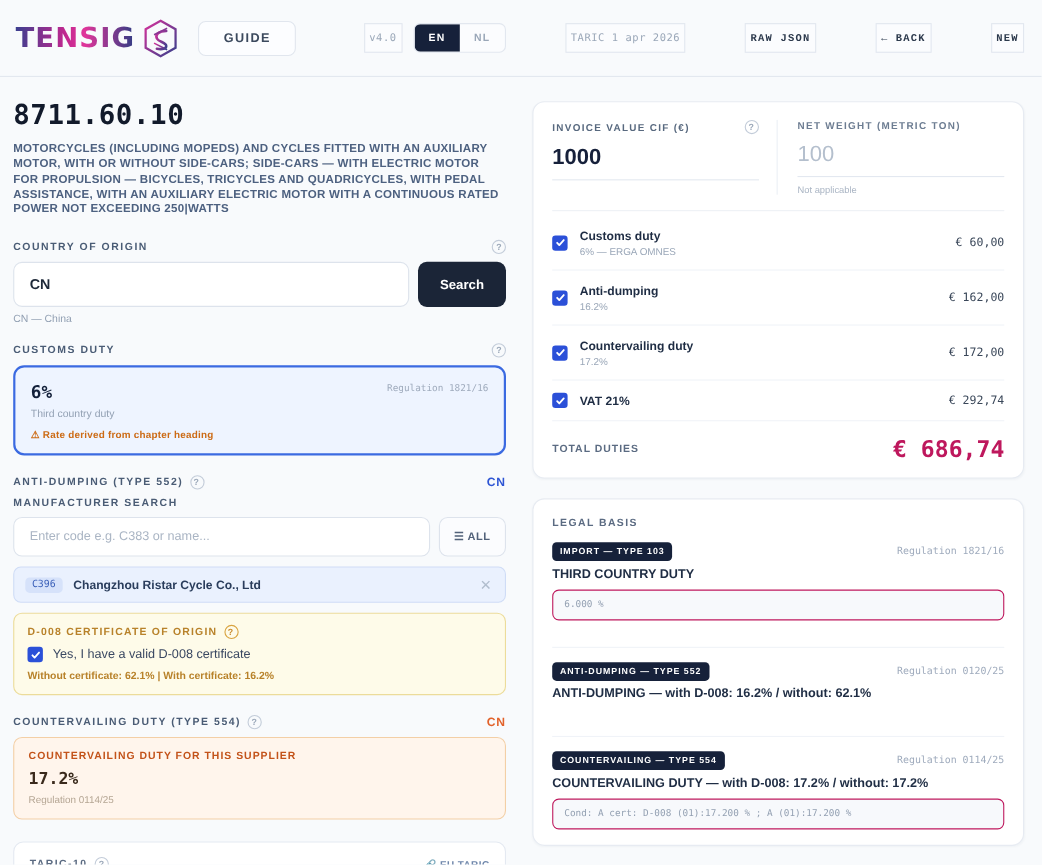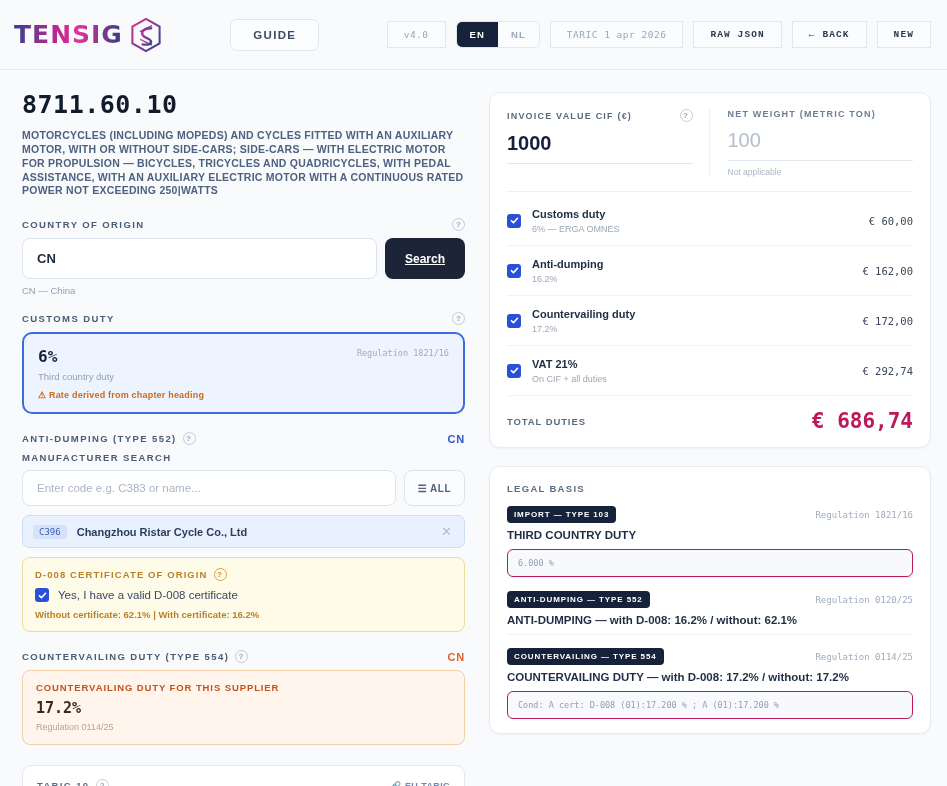--- a/index.html
+++ b/index.html
@@ -50,27 +50,28 @@
   .header-right {
     display: flex;
     align-items: center;
     gap: 10px;
     margin-left: auto;
   }
   .hbtn {
     border: 1px solid #e2e7ef;
     background: #fbfcfe;
     border-radius: 0;
-    padding: 7px 16px;
+    padding: 7px 4px;
     font-size: 9.5px;
     font-weight: 700;
     letter-spacing: 1.1px;
     color: #5a6b82;
     cursor: pointer;
     white-space: nowrap;
+    margin-left: 44px;
   }
   .hbtn.mono { font-family: "DejaVu Sans Mono", monospace; letter-spacing: .5px; color: #9aa7b8; font-weight: 400; }
   .hbtn.strong { color: #2d3a4d; font-family: Liberation Mono, monospace; }
   .lang-group {
     display: flex;
     border: 1px solid #e2e7ef;
     border-radius: 6px;
     overflow: hidden;
     background: #fbfcfe;
   }
@@ -78,21 +79,21 @@
     padding: 7px 13px;
     font-size: 9.5px;
     font-weight: 700;
     letter-spacing: 1.1px;
     color: #9aa7b8;
     cursor: pointer;
   }
   .lang.active { background: #16213a; color: #fff; }
 
   
-  .body-wrap { display: flex; padding: 0; height: 716px; margin-left: 10px; }
+  .body-wrap { display: flex; padding: 0; height: 716px; }
   .left { width: 472px; padding: 20px 12px 0 12px; }
   .right { width: 475px; padding: 22px 16px 0 12px; }
 
   
   .code-title {
     font-family: "DejaVu Sans Mono", monospace;
     font-size: 25px;
     font-weight: 700;
     color: #121a2b;
     letter-spacing: .5px;
@@ -154,21 +155,20 @@
   .search-btn {
     background: #1b2537;
     color: #fff;
     border: none;
     border-radius: 8px;
     padding: 0 20px;
     font-size: 12px;
     font-weight: 700;
     cursor: pointer;
     font-family: "Liberation Sans", sans-serif;
-    text-decoration: underline;
   }
   .hint { font-size: 9.5px; color: #92a0b3; margin-top: 6px; margin-bottom: 16px; }
 
   .duty-card {
     border: 2px solid #3b6ae1;
     background: #eef4ff;
     border-radius: 10px;
     padding: 13px 14px 12px 14px;
     position: relative;
     margin-bottom: 18px;
@@ -320,21 +320,21 @@
   .dl-amt { font-family: "DejaVu Sans Mono", monospace; font-size: 10.5px; color: #3a4759; }
 
   .total-row {
     display: flex; align-items: center; justify-content: space-between;
     padding-top: 13px;
   }
   .total-label { font-size: 9.5px; font-weight: 700; letter-spacing: .9px; color: #5b6b82; }
   .total-amt { font-family: "DejaVu Sans Mono", monospace; font-size: 21px; font-weight: 700; color: #be185d; }
 
   .legal-title { font-size: 9.5px; font-weight: 700; letter-spacing: 1.3px; color: #5b6b82; margin-bottom: 12px; }
-  .legal-item { padding-bottom: 0; border-bottom: 1px solid #f0f3f8; margin-bottom: 13px; }
+  .legal-item { padding-bottom: 24px; border-bottom: 1px solid #f0f3f8; margin-bottom: 13px; }
   .legal-item:last-child { border-bottom: none; margin-bottom: 0; padding-bottom: 0; }
   .legal-head { display: flex; align-items: center; justify-content: space-between; margin-bottom: 6px; }
   .badge {
     background: #16213a; color: #fff;
     font-size: 8px; font-weight: 700; letter-spacing: .9px;
     padding: 4px 7px; border-radius: 4px;
   }
   .legal-reg { font-size: 9px; color: #9fabbd; font-family: "DejaVu Sans Mono", monospace; }
   .legal-desc { font-size: 11.5px; font-weight: 700; color: #1f2d44; margin-bottom: 8px; }
   .legal-code {
@@ -539,21 +539,20 @@
             <span class="dl-amt">€ 172,00</span>
           </div>
           <div class="duty-line">
             <span class="cb">
               <svg viewBox="0 0 12 12">
                   <path d="M2 6.3 L4.6 9 L10 3" fill="none" stroke="#fff" stroke-width="2.2" stroke-linecap="round" stroke-linejoin="round"></path>
                 </svg>
             </span>
             <span class="dl-text">
               <span class="dl-name">VAT 21%</span>
-              <span class="dl-sub" style="display:block">On CIF + all duties</span>
             </span>
             <span class="dl-amt">€ 292,74</span>
           </div>
         </div>
 
         <div class="total-row">
           <span class="total-label">TOTAL DUTIES</span>
           <span class="total-amt">€  686,74</span>
         </div>
       </div>

